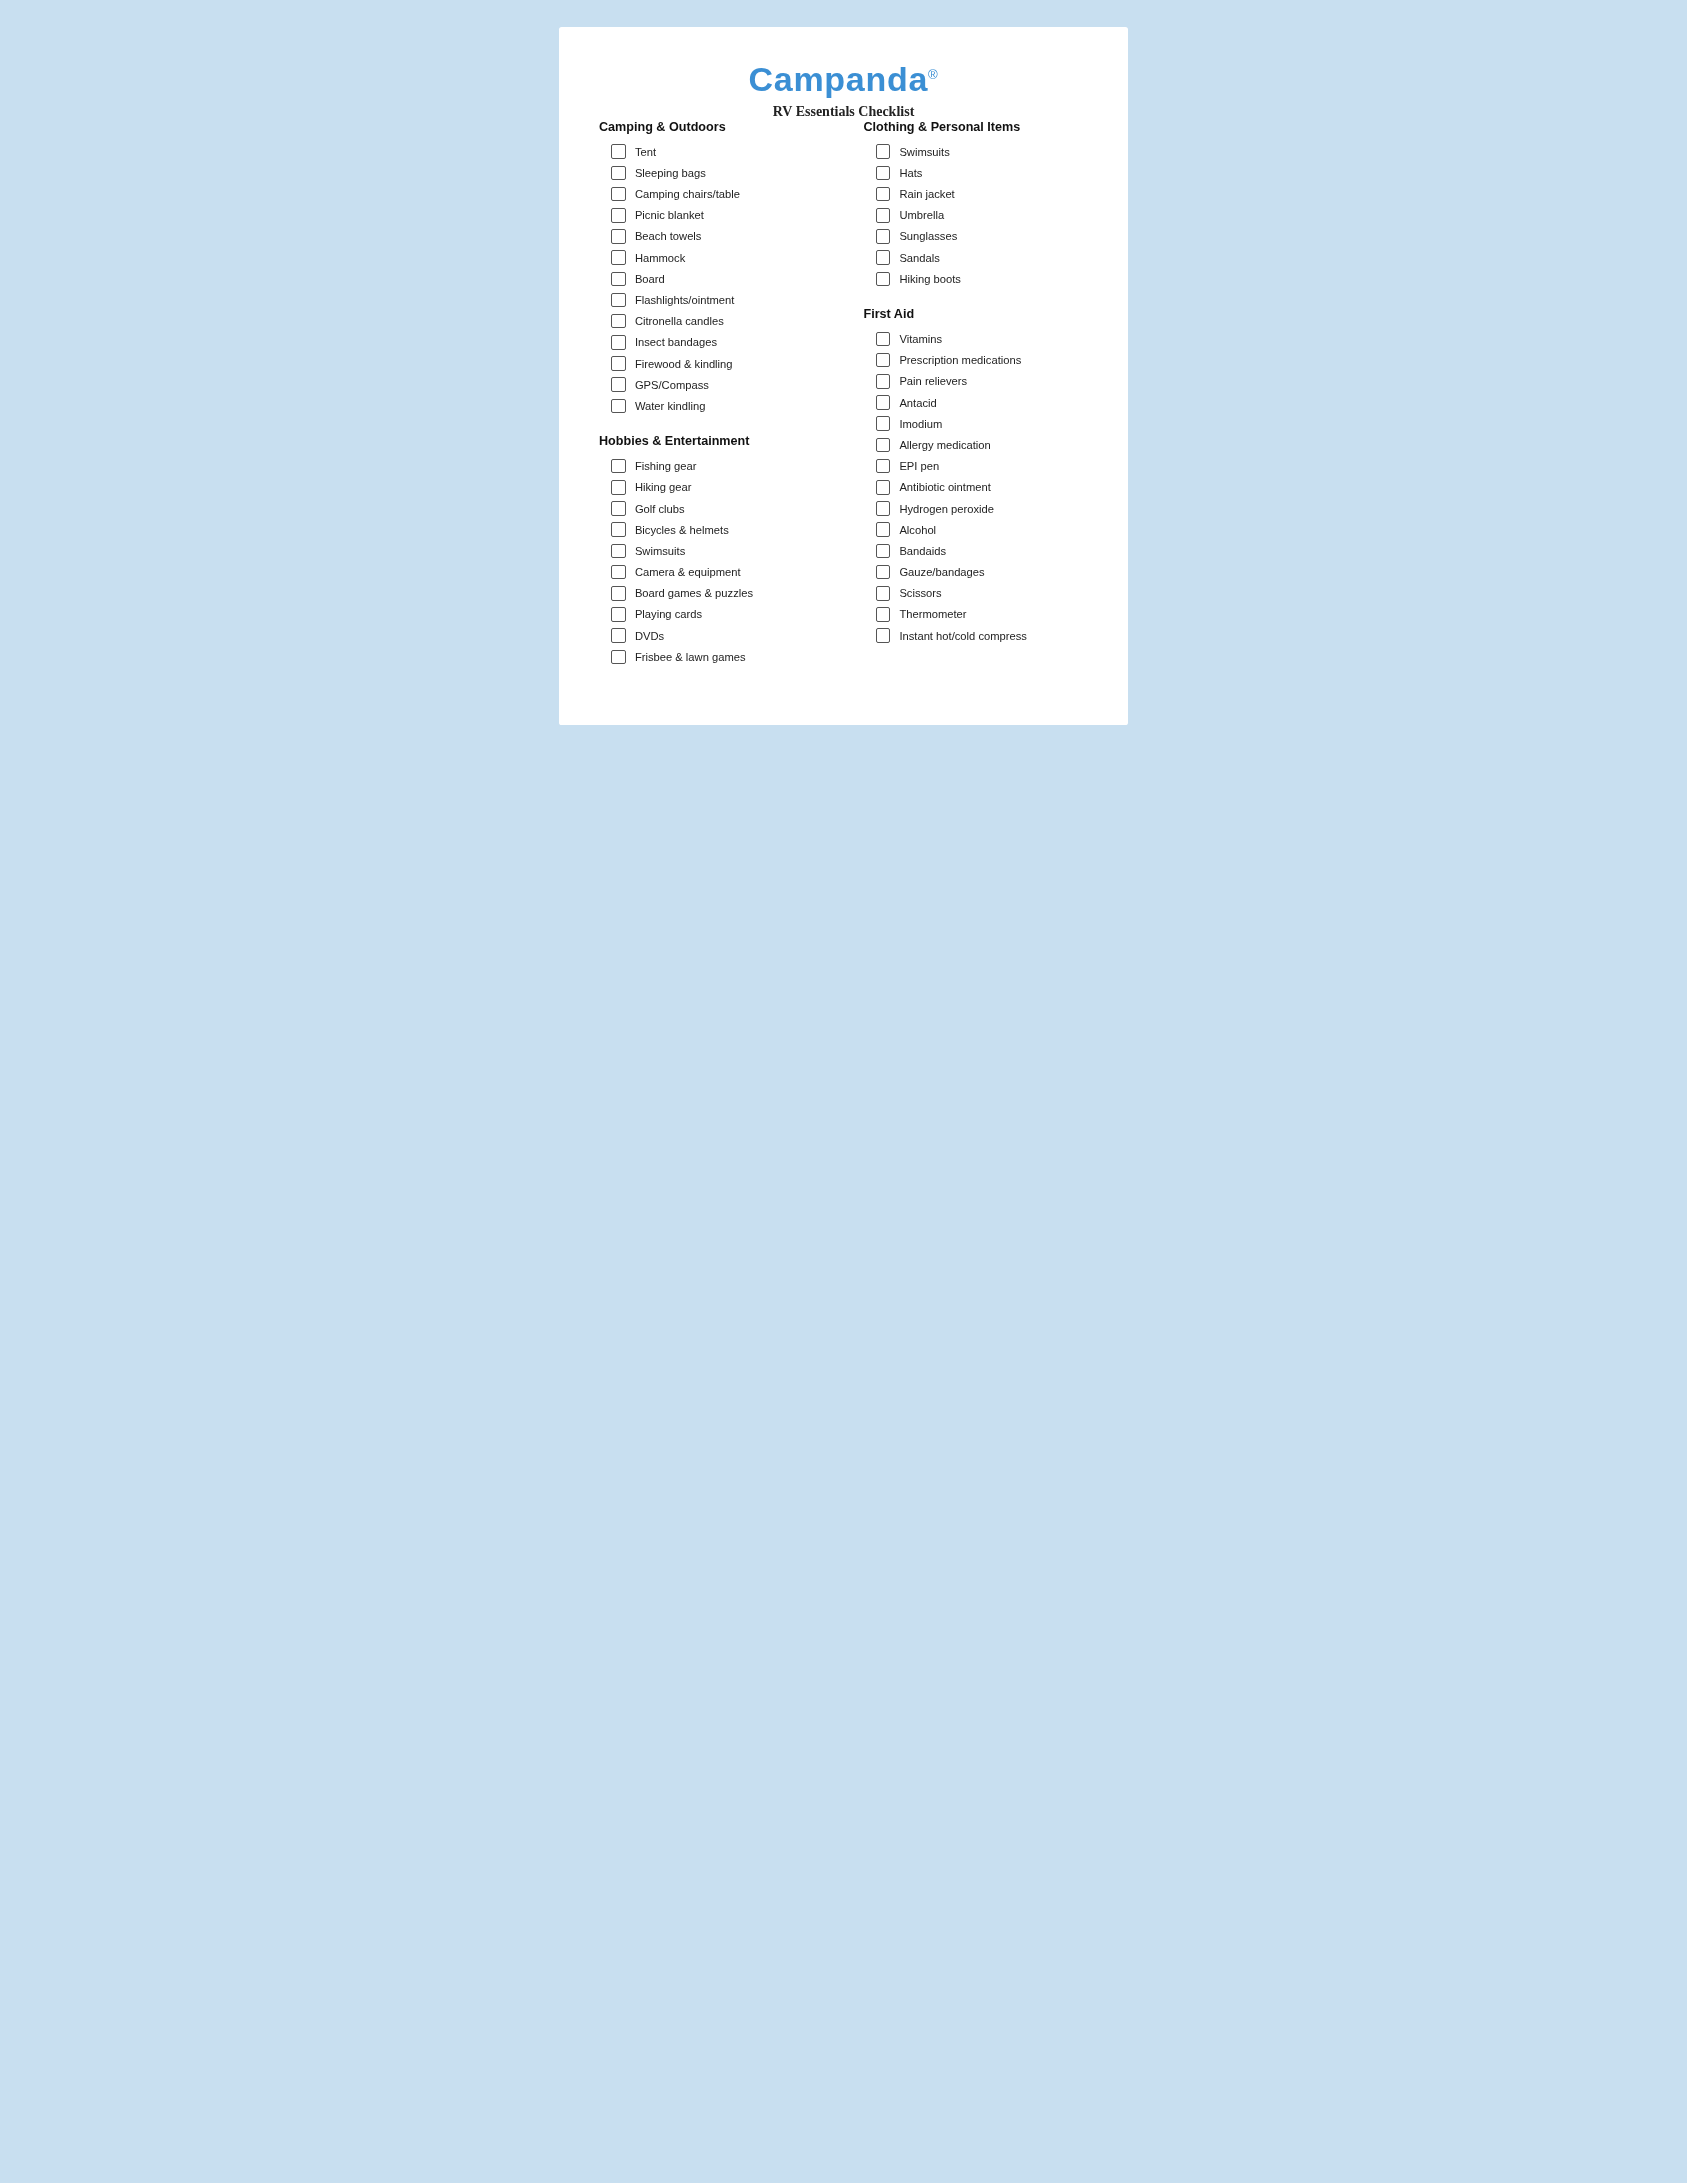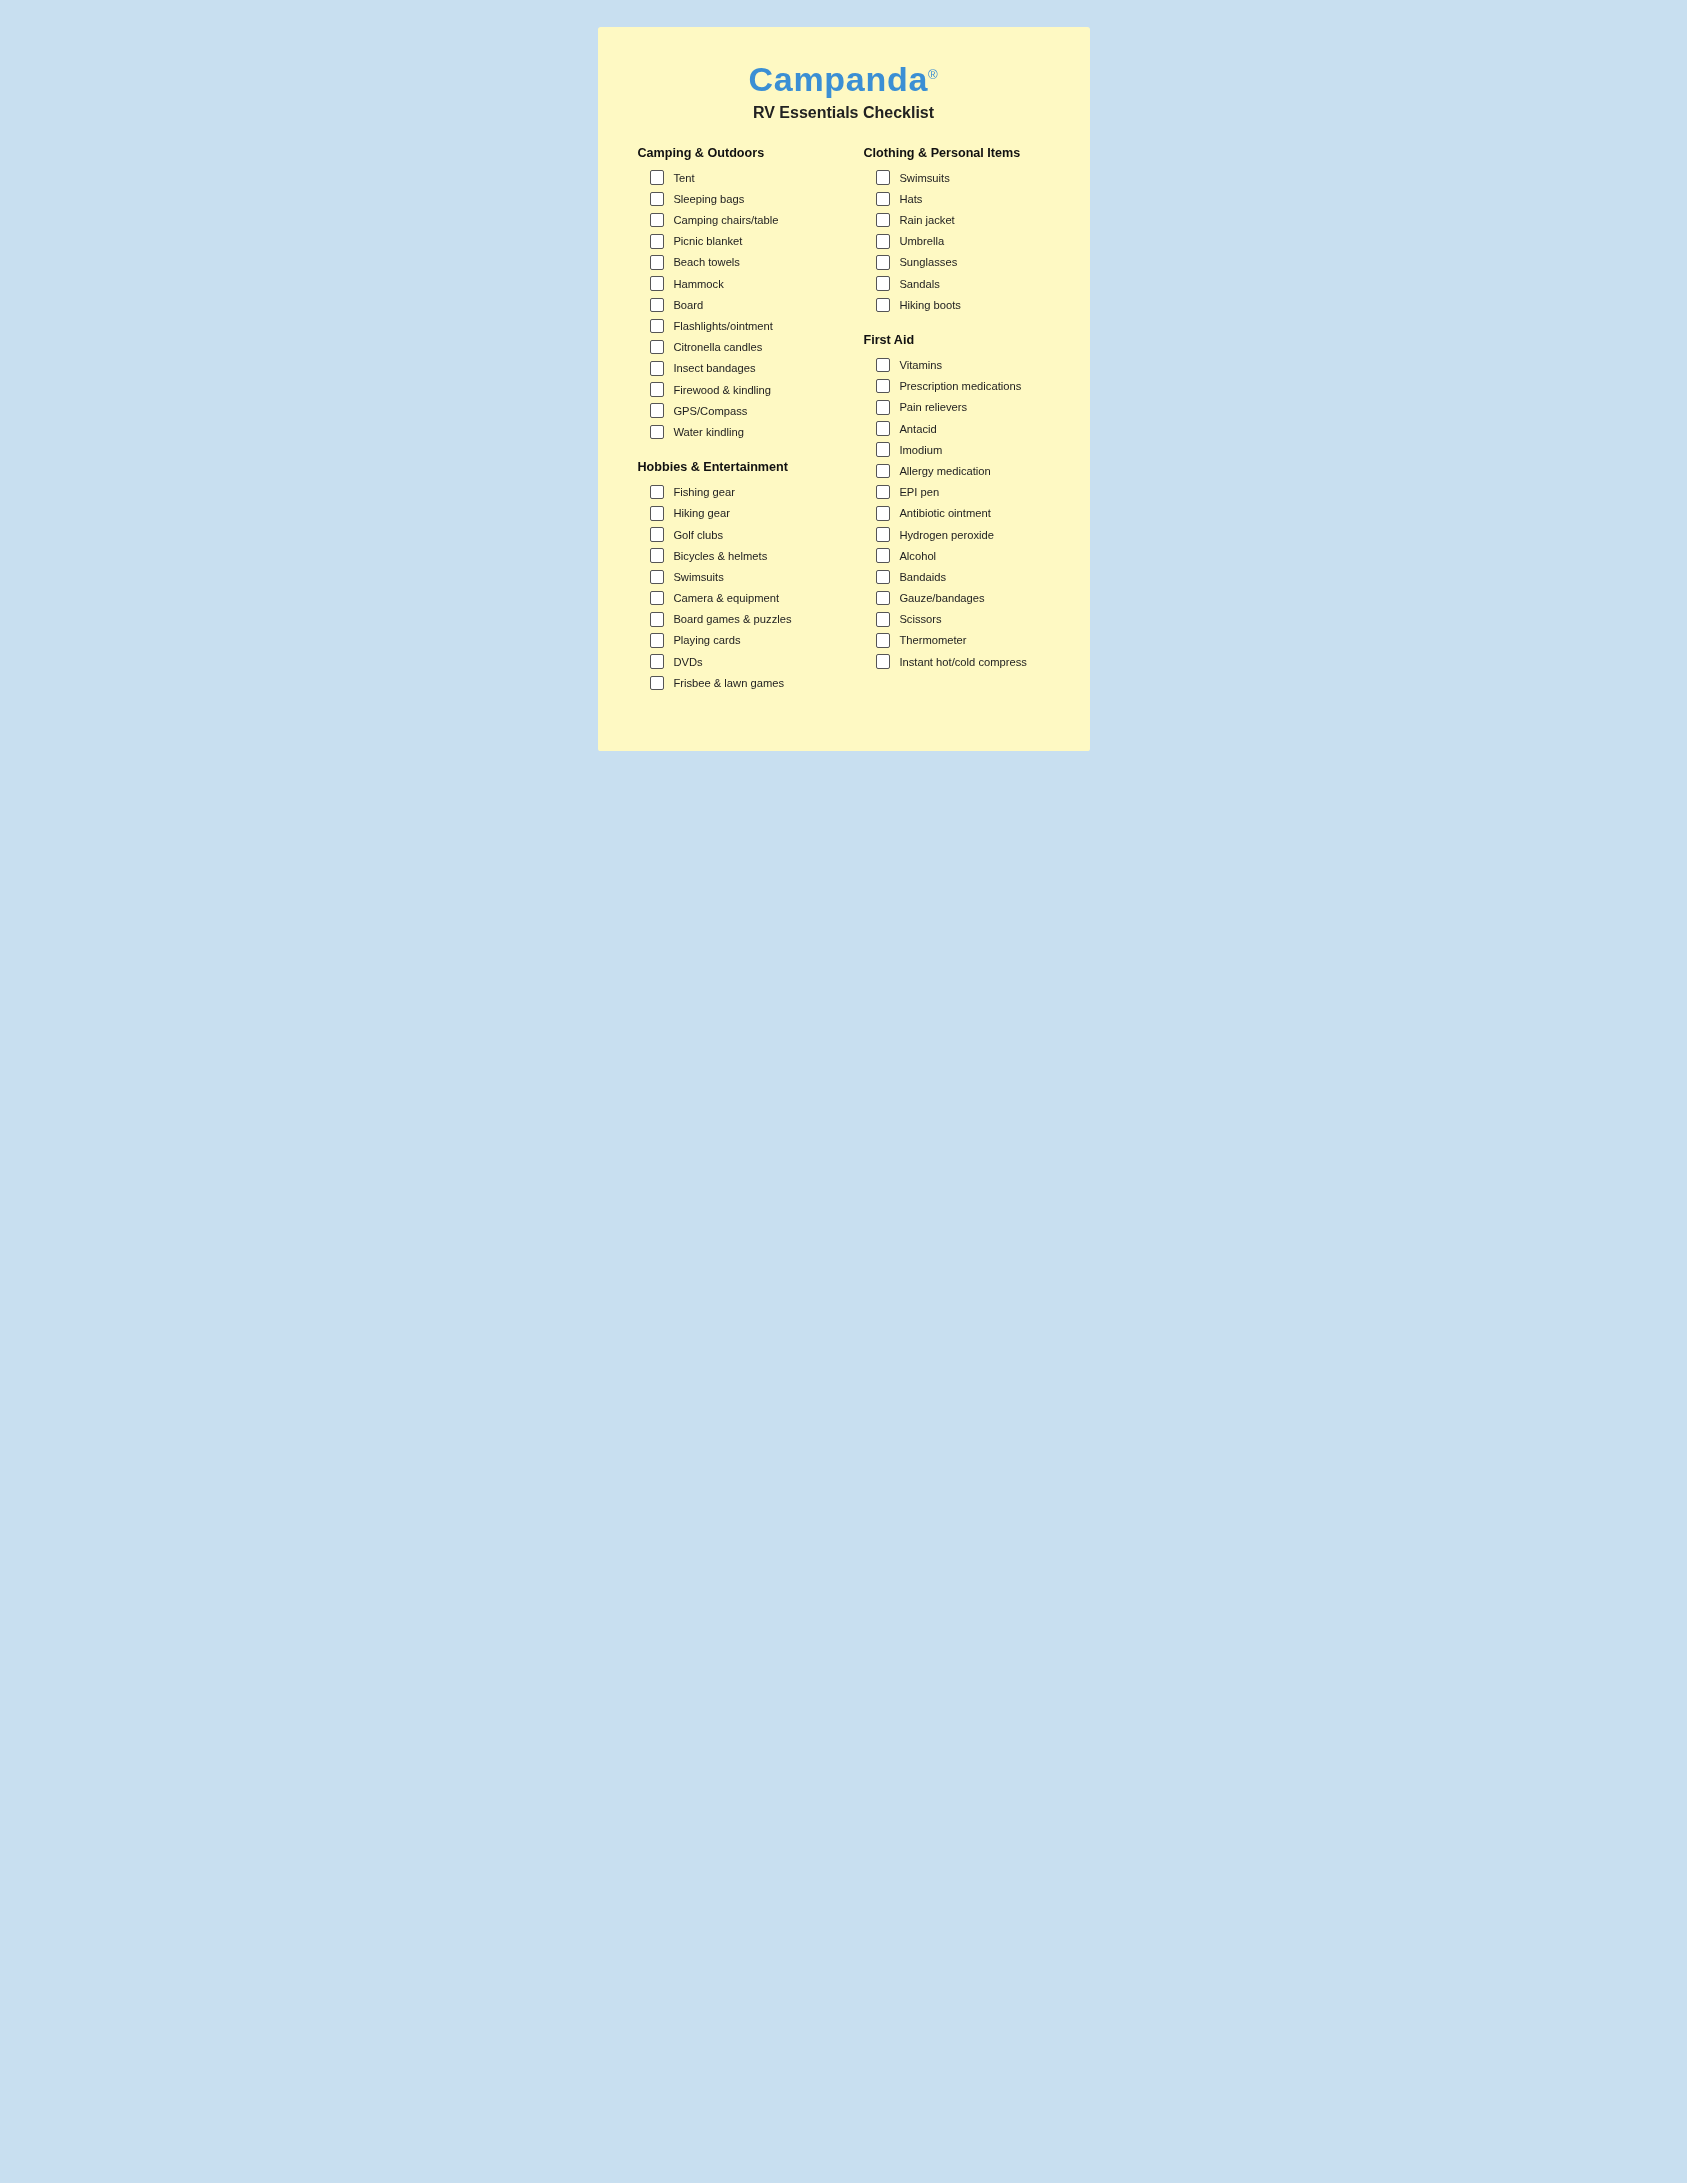--- a/index.html
+++ b/index.html
@@ -8,22 +8,22 @@
       background-color: #c8dff0;
       font-family: Arial, Helvetica, sans-serif;
       display: flex;
       justify-content: center;
       align-items: flex-start;
       min-height: 100vh;
       padding: 26.5px 20px;
     }
 
     .page {
-      background: #fef9c3;
-      width: 492px;
+      background: #ffffff;
+      width: 569px;
       padding: 33px 40px 40px 40px;
       border-radius: 2.6px;
     }
 
     .logo-area {
       text-align: center;
       margin-bottom: 5.3px;
     }
 
     .logo-text {
@@ -34,24 +34,24 @@
     }
 
     .logo-reg {
       font-size: 13.2px;
       vertical-align: super;
       font-weight: 400;
     }
 
     .main-title {
       text-align: center;
-      font-size: 16px;
+      font-size: 14px;
       font-weight: 700;
       color: #222;
-      margin-bottom: 24px;
+      font-family: Liberation Serif, serif;
     }
 
     .columns {
       display: grid;
       grid-template-columns: 1fr 1fr;
       gap: 4px 40px;
     }
 
     .section {
       margin-bottom: 21px;

